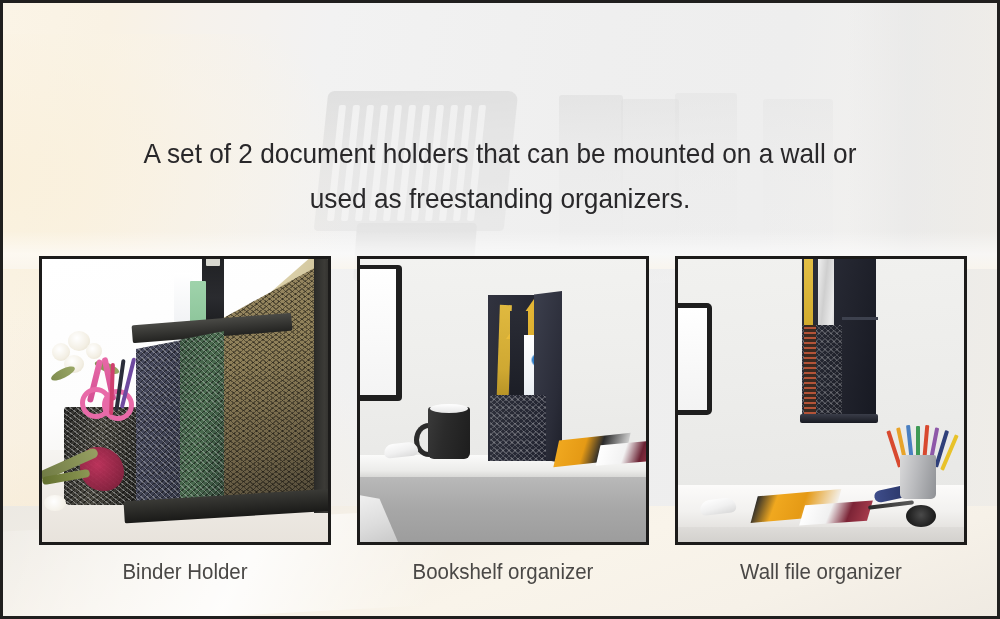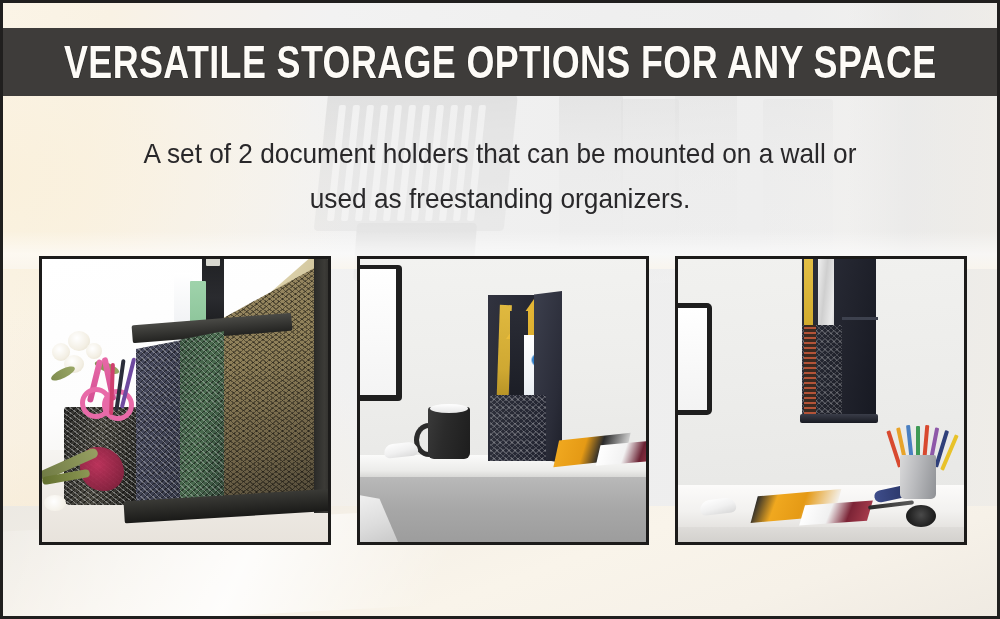--- a/index.html
+++ b/index.html
@@ -708,23 +708,20 @@
     <div class="bg-shelf s1"></div>
     <div class="bg-shelf s2"></div>
     <div class="bg-shelf s3"></div>
     <div class="bg-shelf s4"></div>
     <div class="bg-right-wall"></div>
     <div class="bg-deskline"></div>
     <div class="bg-bottom"></div>
     <div class="bg-bottom-sheen"></div>
   </div>
 
-  <div class="header-band">
-    <div class="headline">VERSATILE STORAGE OPTIONS FOR ANY SPACE</div>
-  </div>
 
   <div class="subtitle">
     <span>A set of 2 document holders that can be mounted on a wall or</span>
     <span>used as freestanding organizers.</span>
   </div>
 
   <div class="panels">
 
     <div class="panel">
       <div class="p1-bg"></div>
@@ -822,14 +819,19 @@
         <i></i>
         <i></i>
         <i></i>
         <i></i>
       </div>
       <div class="p3-pencilcup"></div>
     </div>
 
   </div>
 
+  <div class="captions">
+    <div class="caption">Binder Holder</div>
+    <div class="caption">Bookshelf organizer</div>
+    <div class="caption">Wall file organizer</div>
+  </div>
 
 </div>
 
 </body></html>

